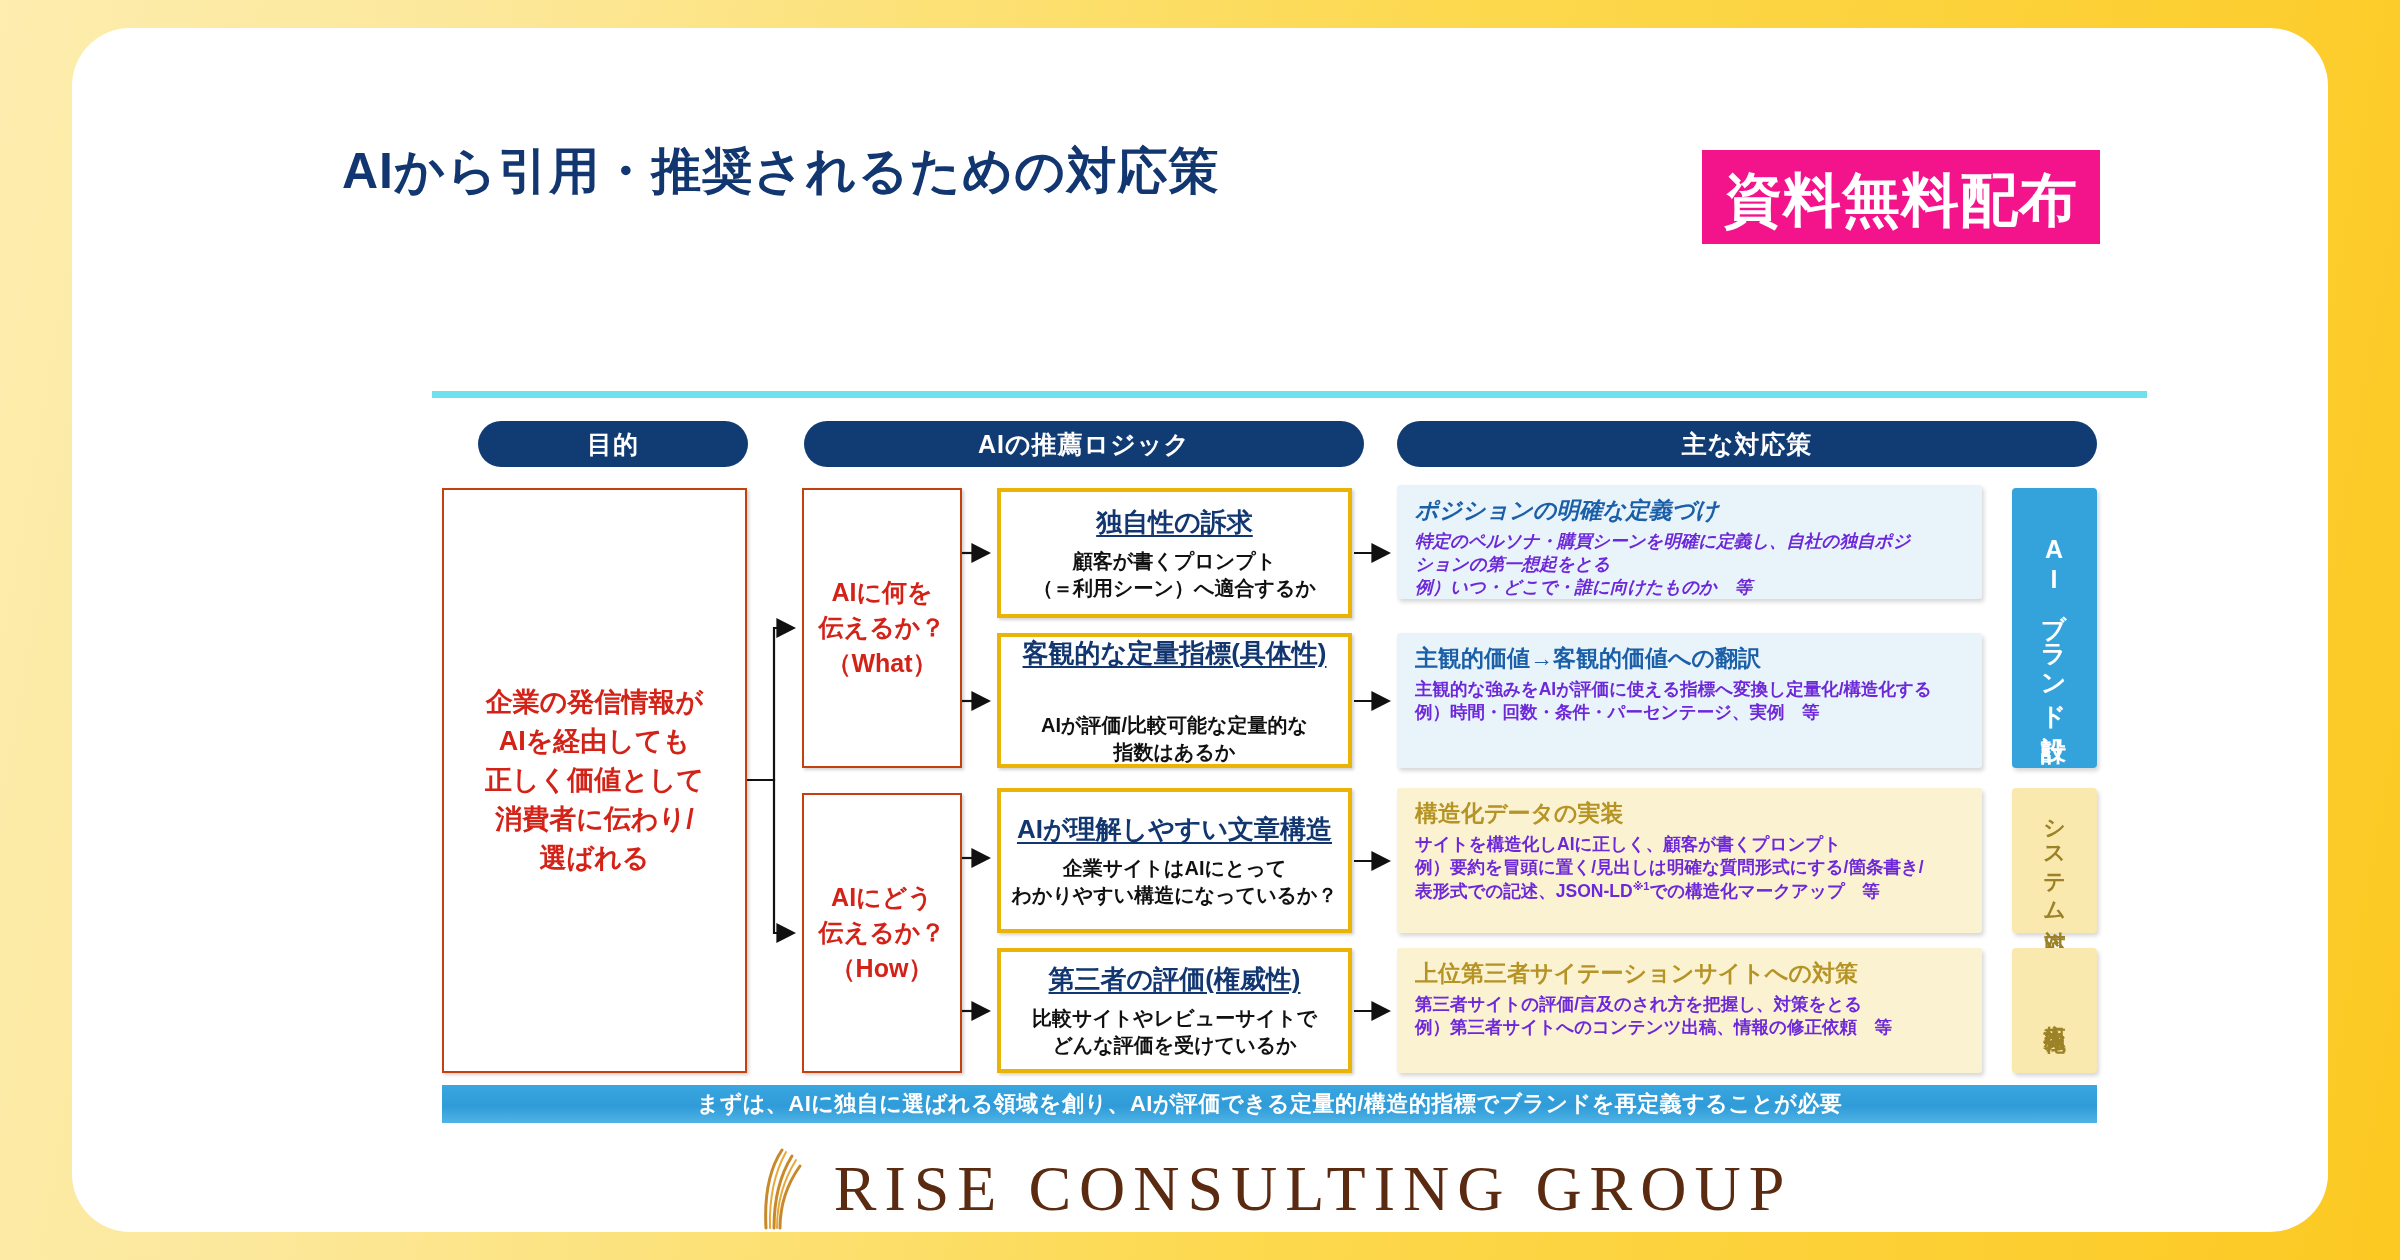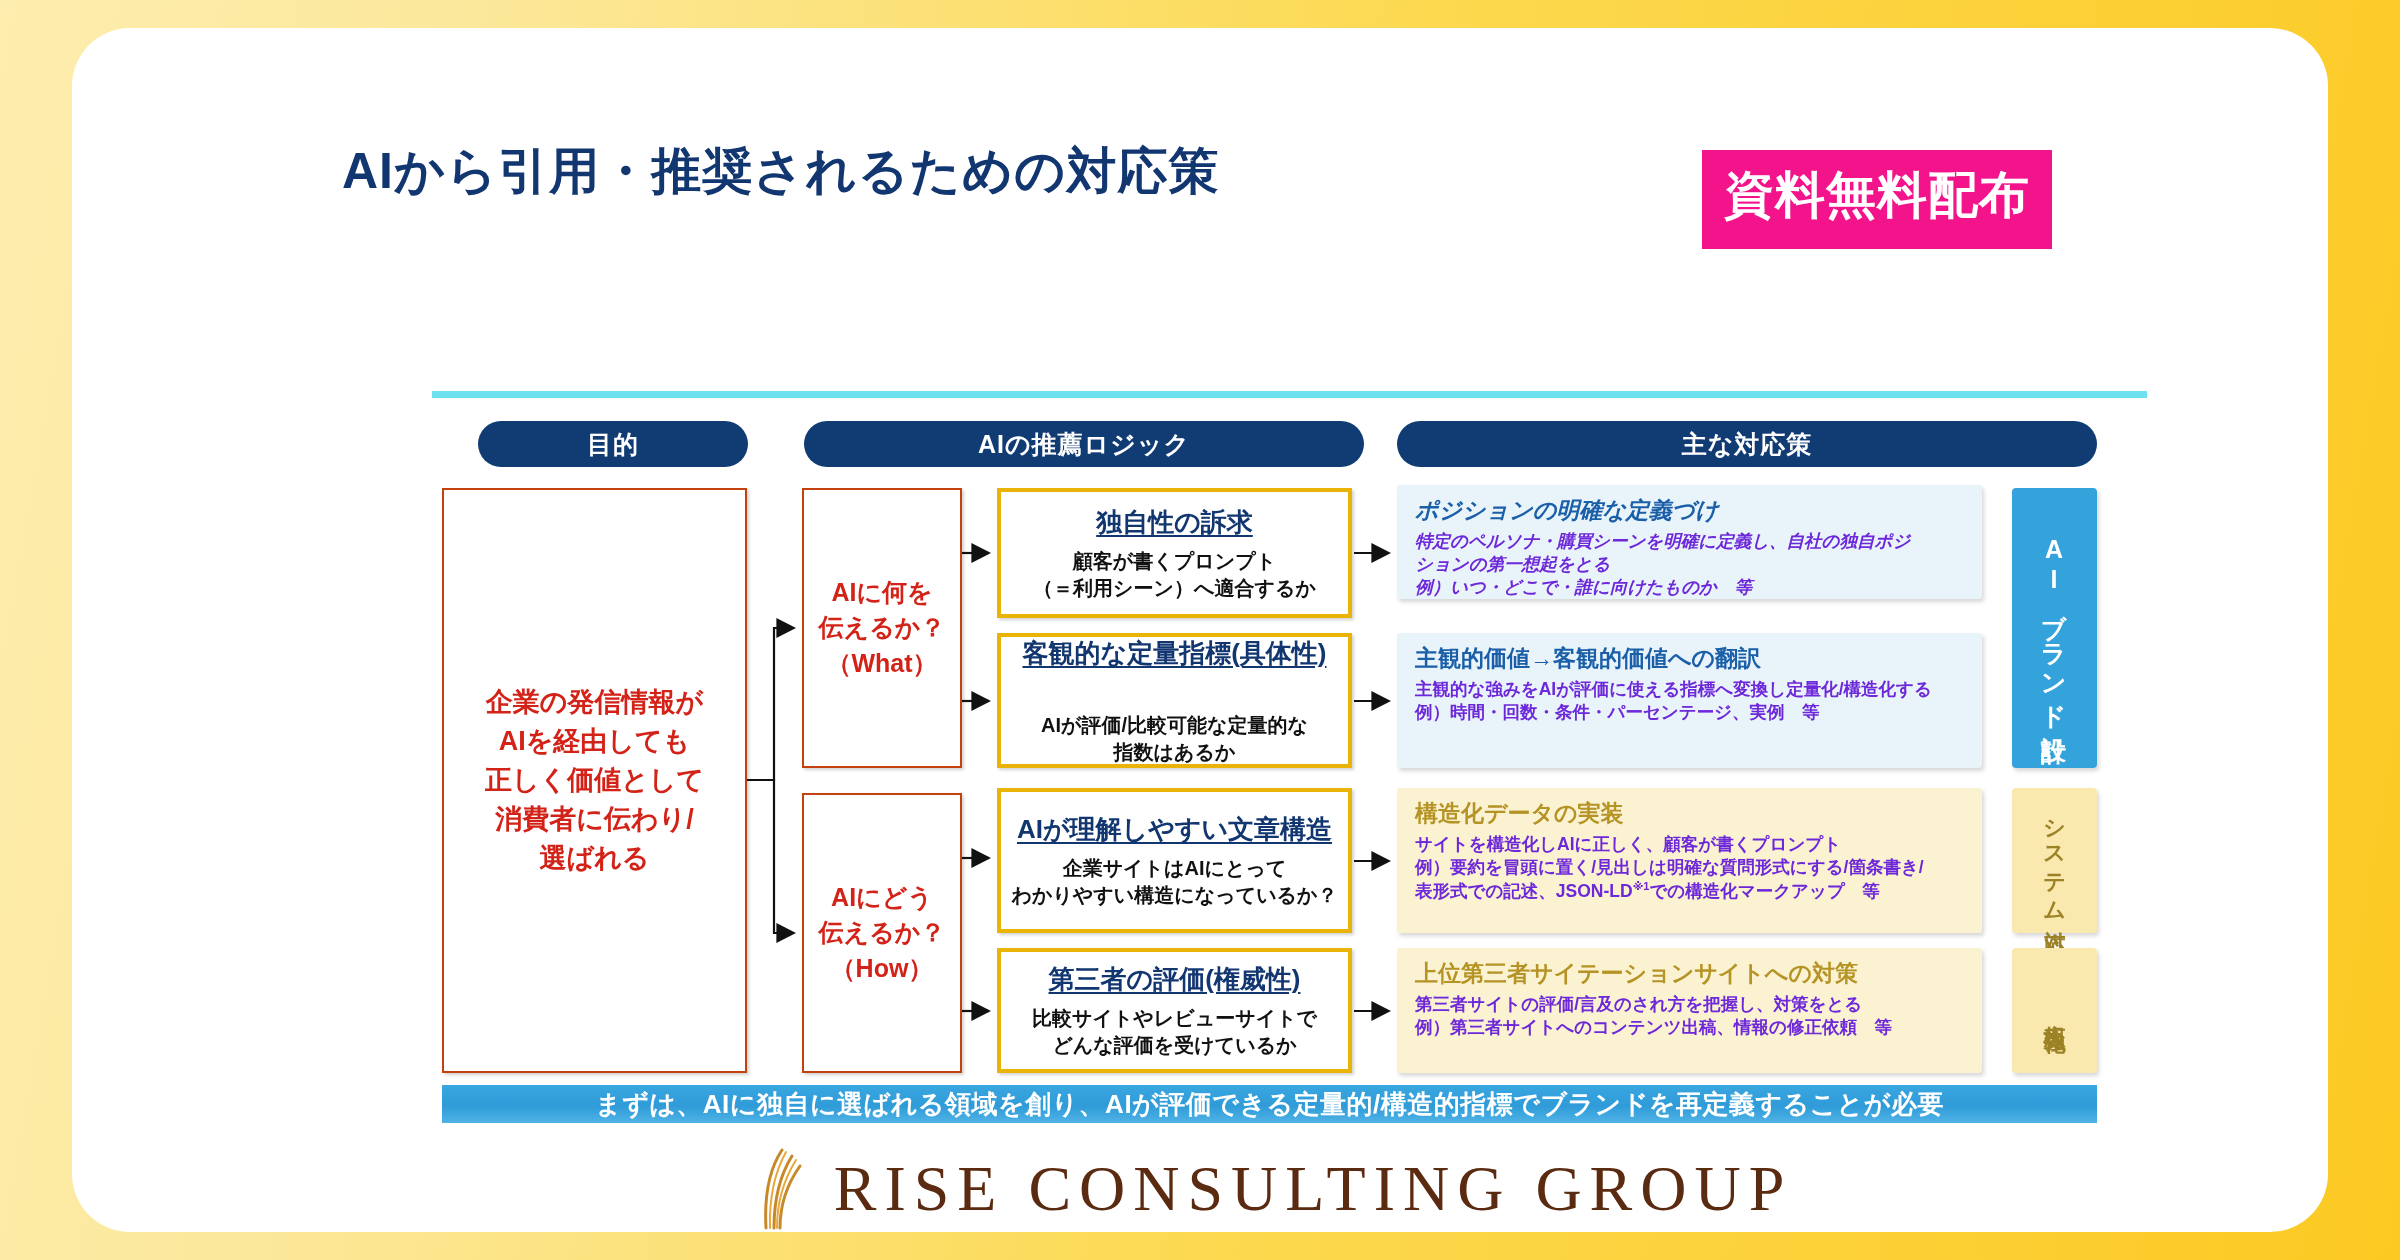--- a/index.html
+++ b/index.html
@@ -19,22 +19,22 @@
     font-size:50px;font-weight:bold;color:#123670;letter-spacing:1px;
     line-height:1.0;
   }
   .hdr-main{
     margin-top:26px;
     font-size:68px;font-weight:bold;color:#123670;letter-spacing:0px;
     line-height:1.05;
   }
   .badge{
     position:absolute;left:1630px;top:122px;
-    background:#F3148C;color:#ffffff;font-weight:bold;font-size:50px;
-    padding:12px 22px 20px 22px;letter-spacing:1px;white-space:nowrap;
+    background:#F3148C;color:#ffffff;font-weight:bold;font-size:58px;
+    padding:12px 22px 4px 22px;letter-spacing:1px;white-space:nowrap;
   }
 
   
   .divider{position:absolute;left:360px;top:363px;width:1715px;height:7px;background:#6FE0EE;}
 
   
   .diagram{position:absolute;left:360px;top:385px;width:1715px;height:700px;}
 
   .colhead{
     position:absolute;height:46px;background:#103C73;border-radius:23px;
@@ -91,21 +91,21 @@
         display:flex;align-items:center;justify-content:center;
         writing-mode:vertical-rl;text-orientation:upright;
         font-weight:bold;font-size:25px;letter-spacing:2px;}
   .v1{top:75px;height:280px;background:#34A3DC;color:#fff;}
   .v2{top:375px;height:145px;background:#FAE9AE;color:#9C8226;font-size:22px;}
   .v3{top:535px;height:125px;background:#FAE9AE;color:#9C8226;font-size:22px;}
 
   
   .banner{position:absolute;left:10px;top:672px;width:1655px;height:38px;
           background:linear-gradient(180deg,#3AA7E0 0%,#2F9BD8 55%,#4FB3E6 100%);
-          color:#fff;font-weight:bold;font-size:26px;letter-spacing:.5px;
+          color:#fff;font-weight:bold;font-size:22px;letter-spacing:.5px;
           display:flex;align-items:center;justify-content:center;}
 
   
   .wires{position:absolute;left:0;top:0;width:1715px;height:700px;pointer-events:none;}
 
   
   .logo{position:absolute;left:0;top:1118px;width:2400px;
         display:flex;align-items:center;justify-content:center;gap:26px;}
   .logo-word{font-family:"Liberation Serif","DejaVu Serif",serif;
              font-size:64px;letter-spacing:8px;color:#5B2B11;}

